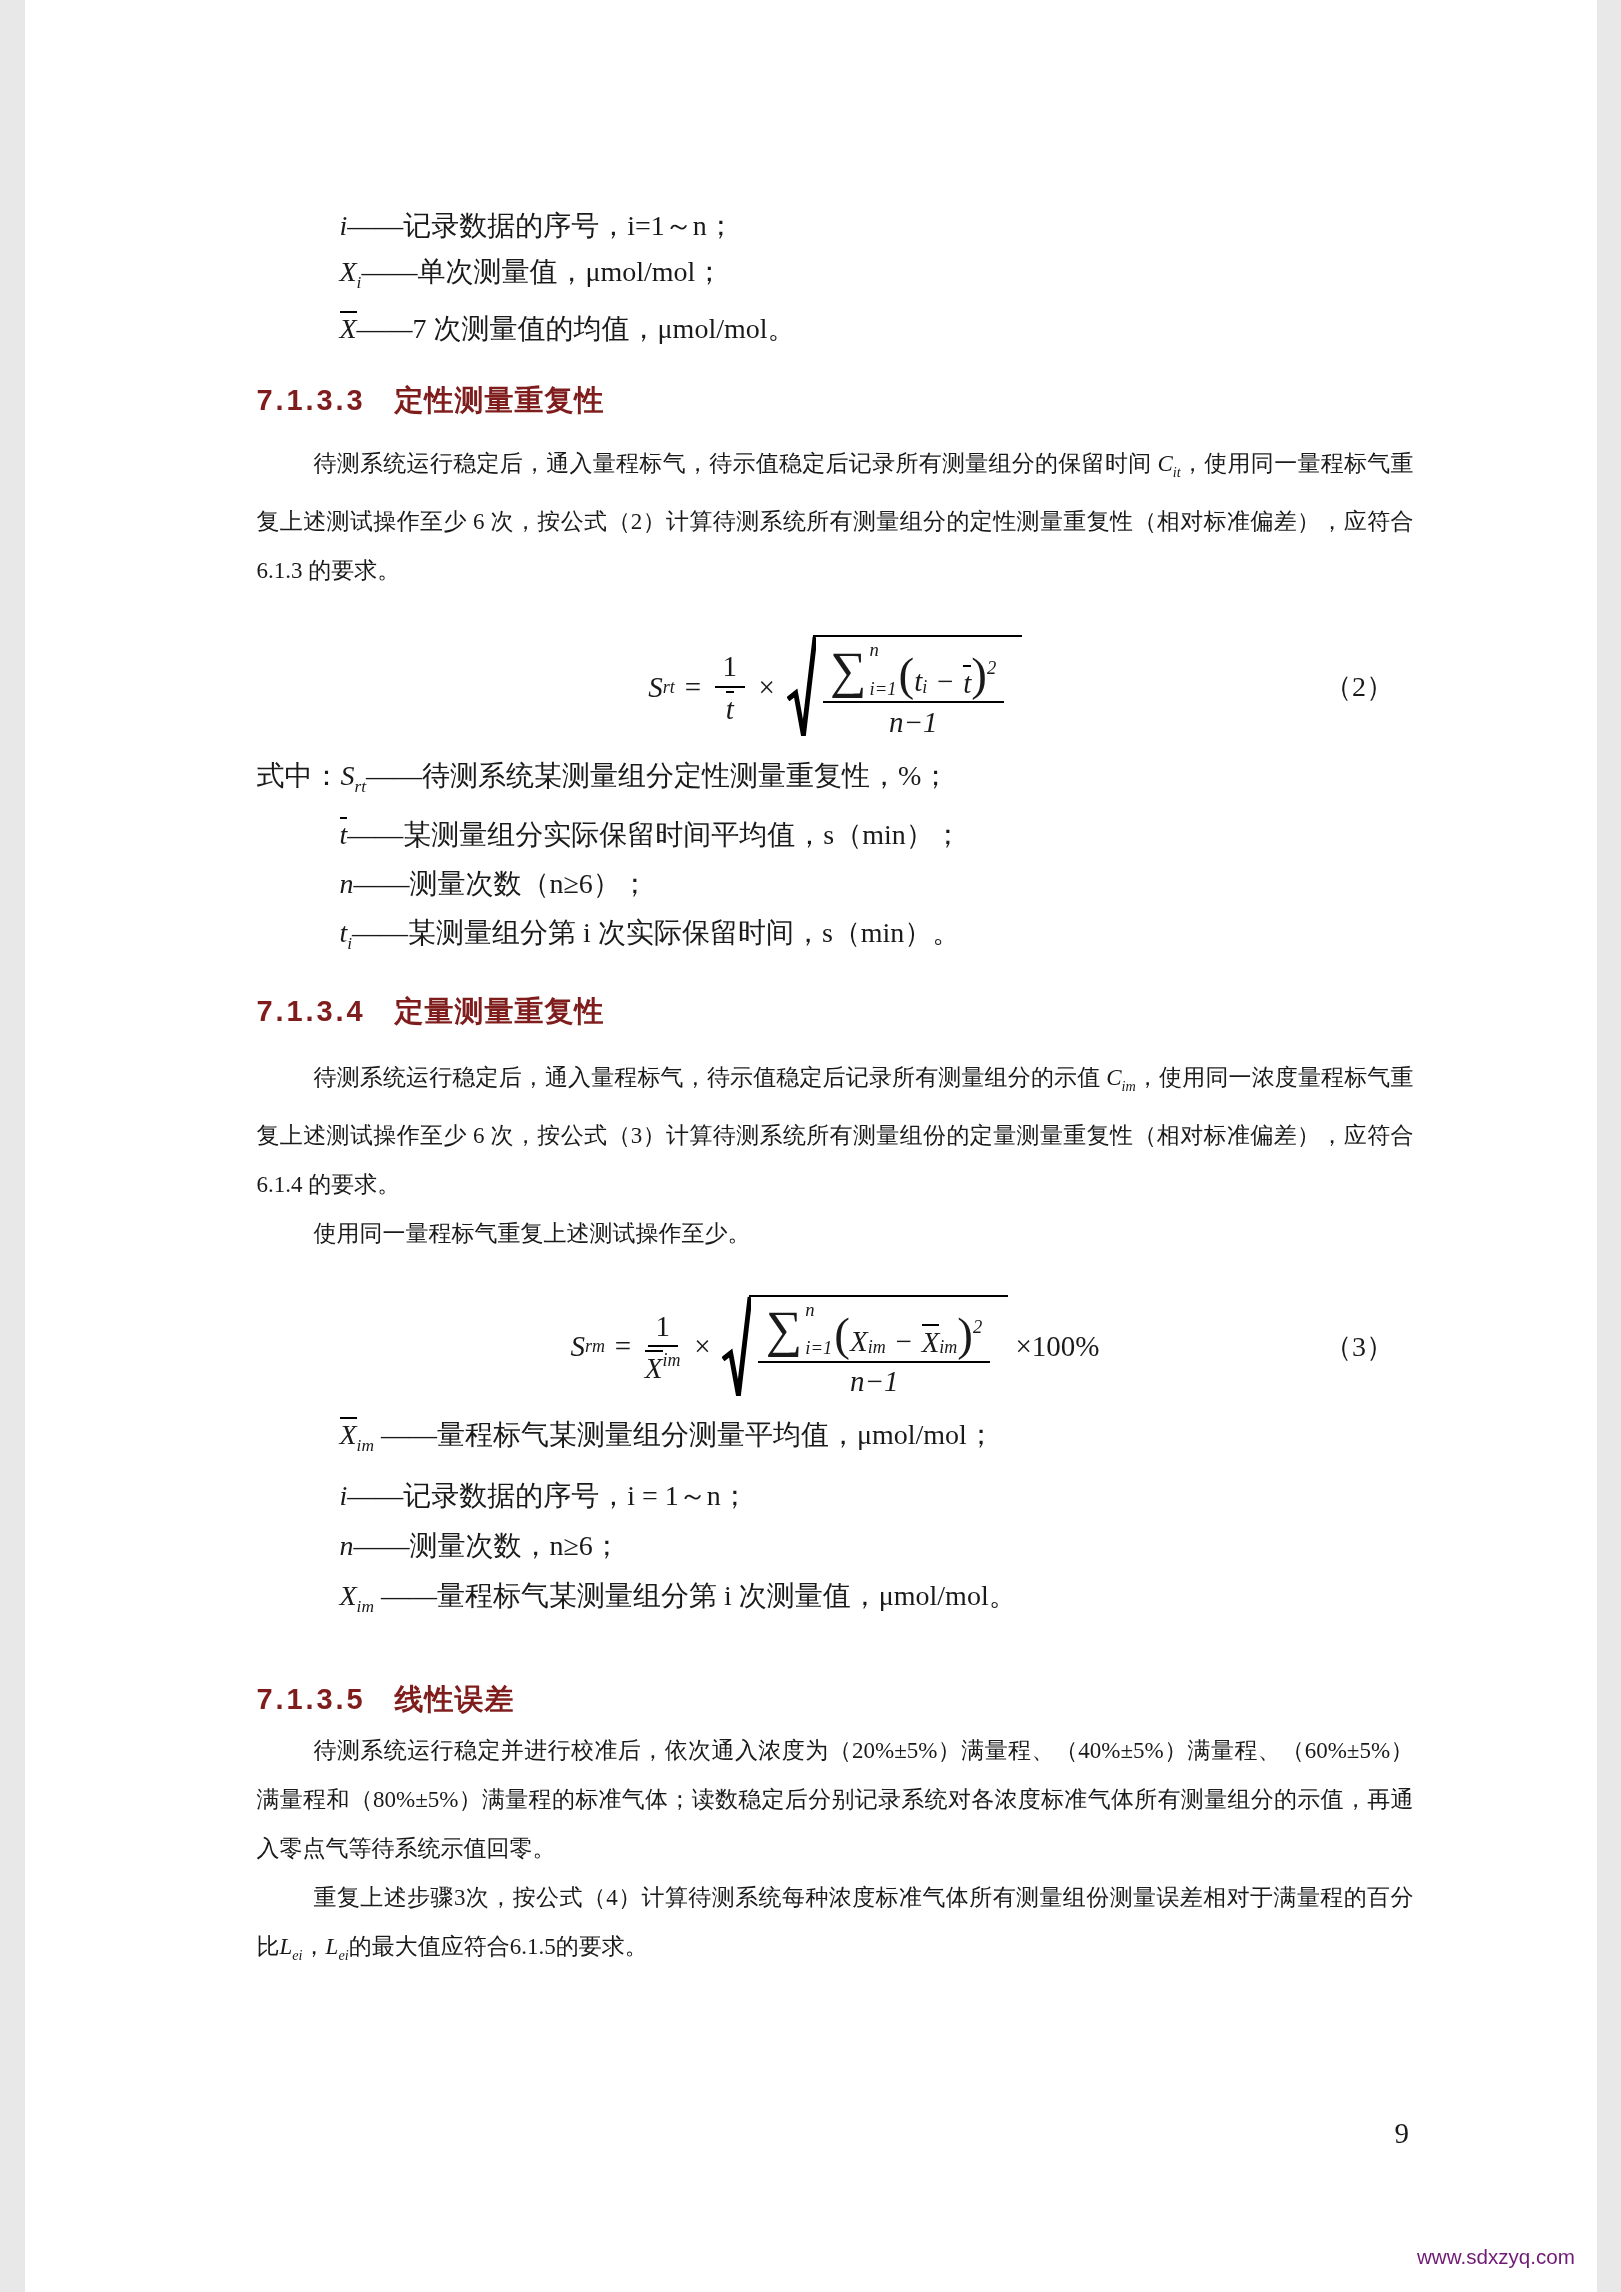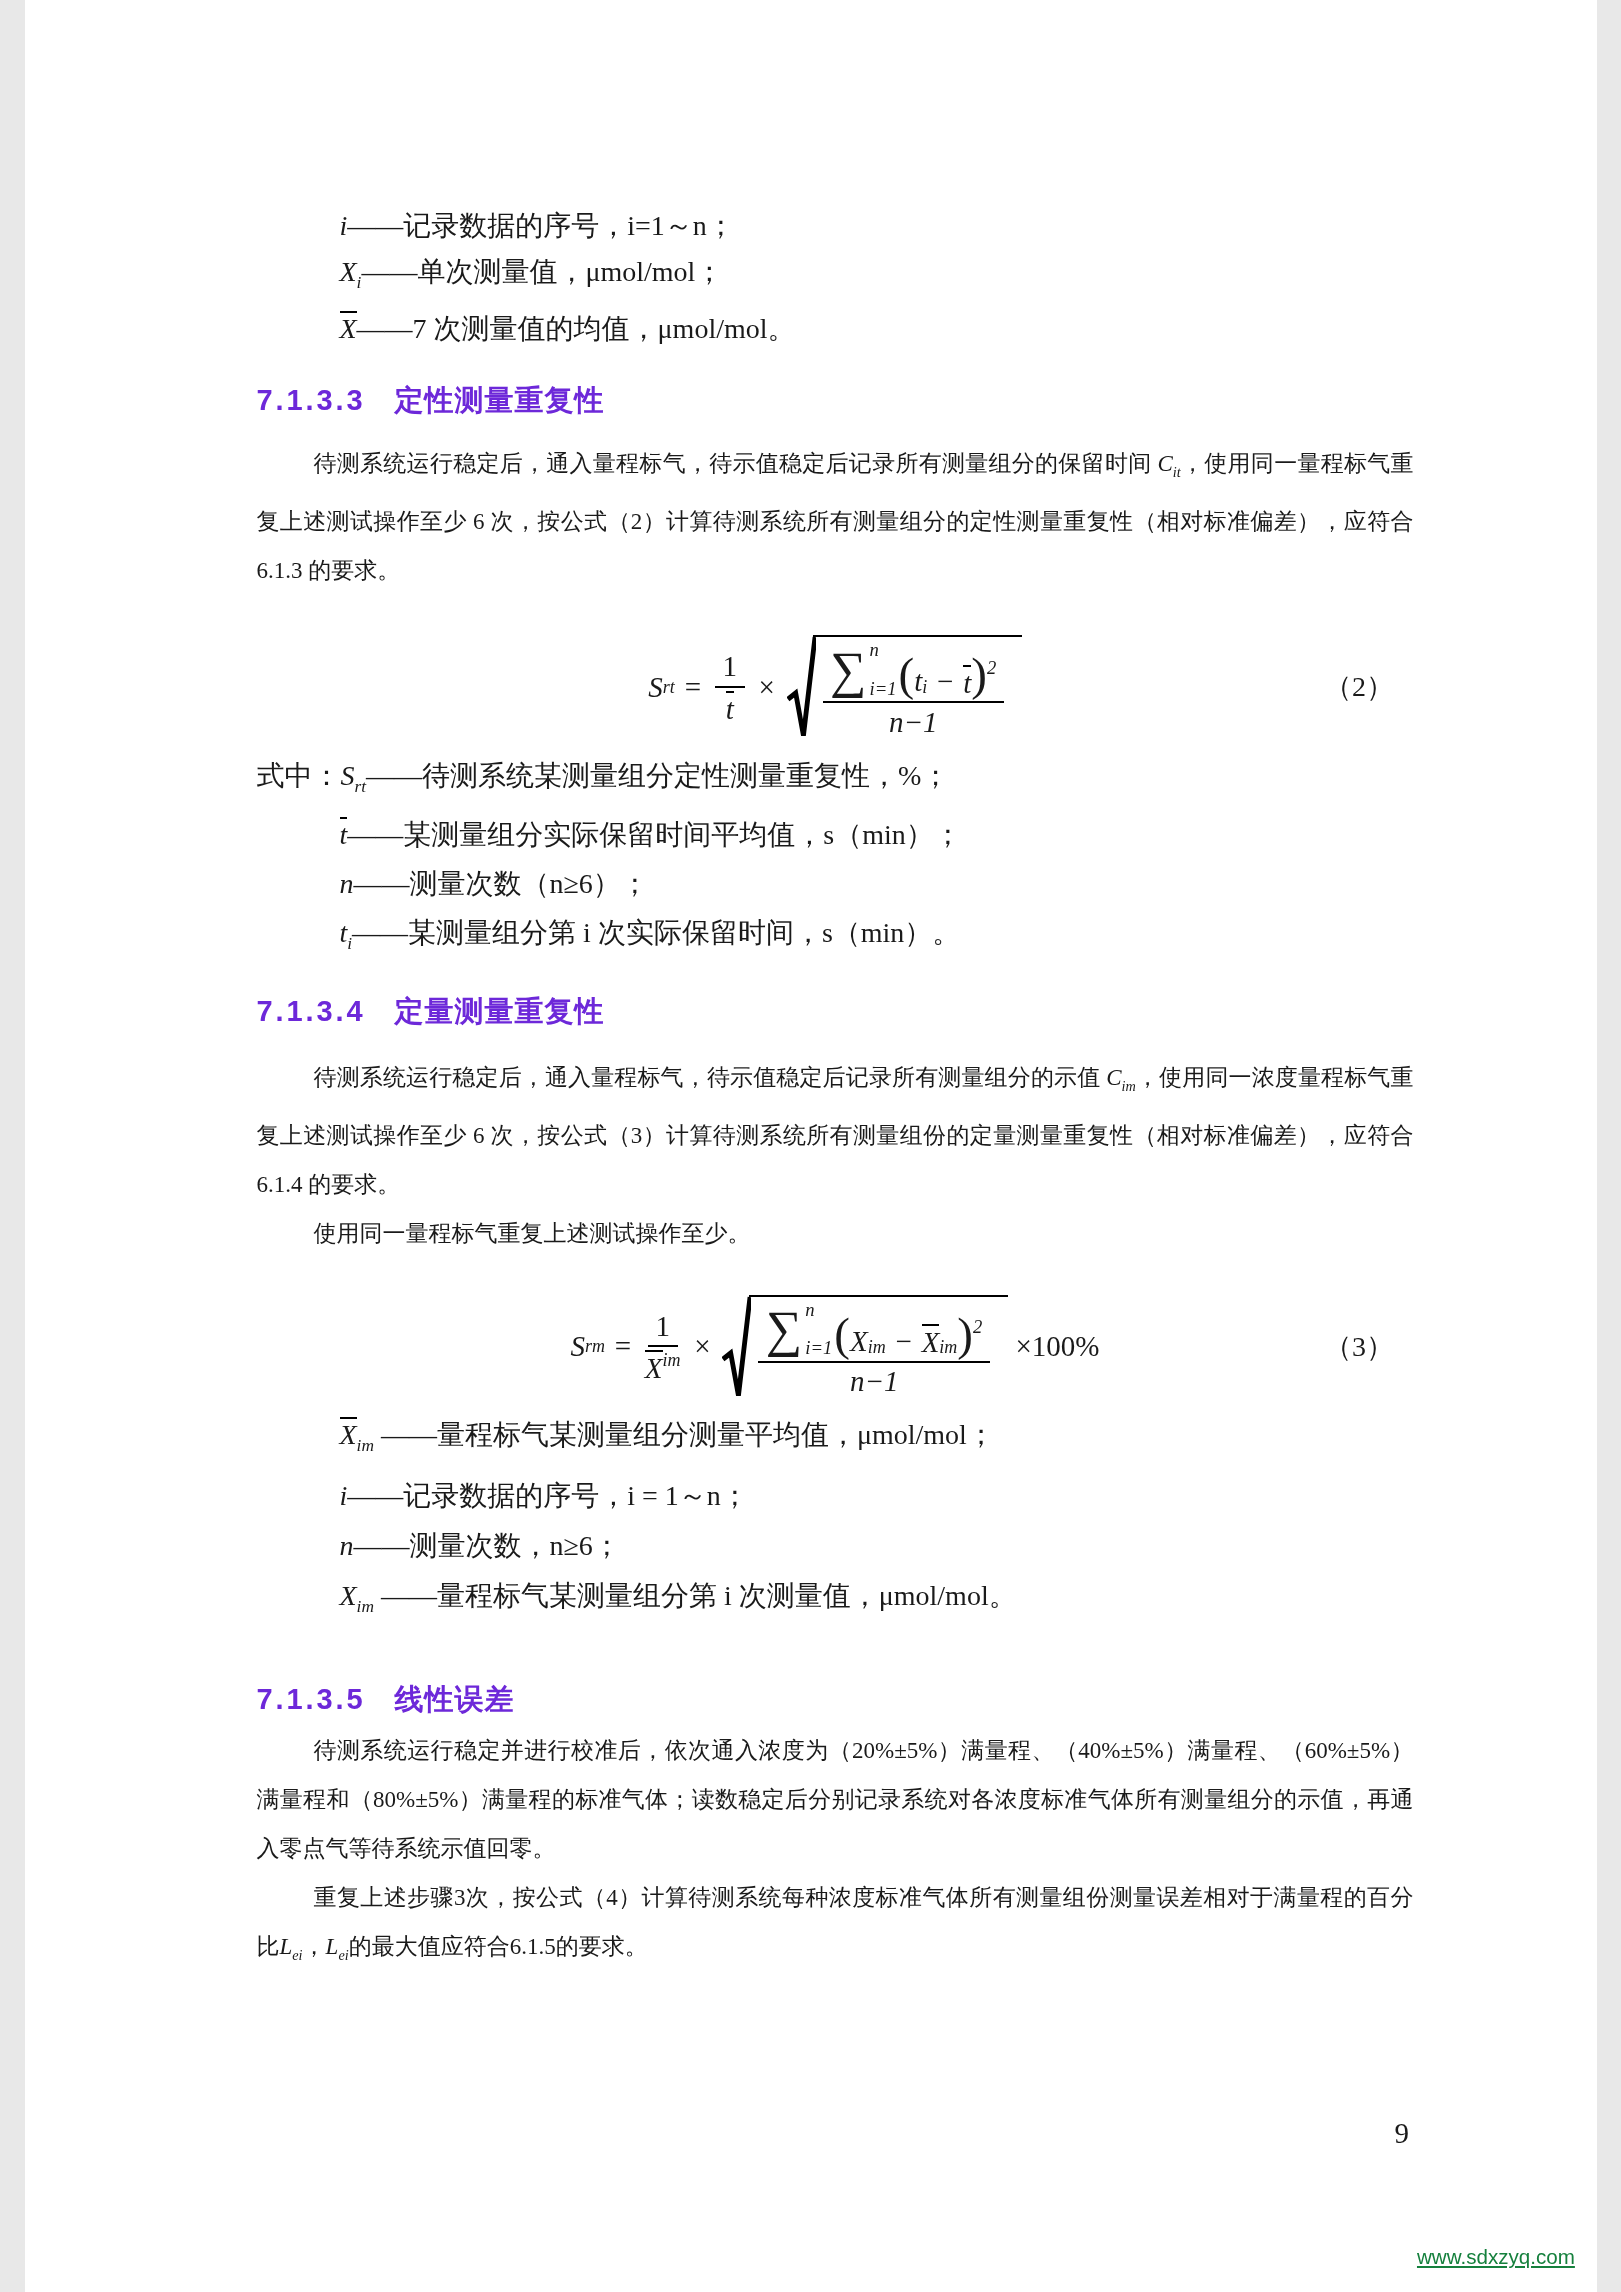--- a/index.html
+++ b/index.html
@@ -12,21 +12,21 @@
 
   
   .def-row{line-height:46px;font-size:28px;padding-left:83px;}
   .where-row{line-height:49px;font-size:28px;padding-left:83px;}
   .where3 .where-row{line-height:50px;}
   .where-row.first{padding-left:0;}
 
   
   .sec-h{
     font-family:"Liberation Sans","DejaVu Sans",sans-serif;
-    font-weight:bold;font-size:29px;line-height:39px;margin:0;color:#6d28d9;
+    font-weight:bold;font-size:29px;line-height:39px;margin:0;color:#7f1d1d;
   }
   .sec-h .num{letter-spacing:2.9px;}
   .sec-h .h-title{margin-left:29px;letter-spacing:1px;}
   .h333{margin-top:29px;}
   .h334{margin-top:24.5px;}
   .h335{margin-top:49px;}
 
   
   .para{font-size:23px;line-height:49px;text-align:justify;text-indent:57px;margin:0;}
   .pblock1{margin-top:19.6px;}
@@ -55,23 +55,22 @@
   .limits{display:inline-flex;flex-direction:column;justify-content:space-between;height:57px;font-size:18.6px;margin-left:2.9px;}
   .lim{line-height:1;}
   .bigp{font-size:47px;line-height:1;font-style:normal;}
   sup.sq{font-size:18.6px;position:relative;top:-19.6px;font-style:italic;}
   .pct{margin-left:7.8px;font-style:normal;}
   .formula-num{position:absolute;right:19.6px;top:50%;transform:translateY(-50%);font-size:28px;}
 
   
   .page-number{position:absolute;left:1370px;top:2117px;font-size:29px;}
   .watermark{
-    position:absolute;right:21.6px;top:2245px;font-size:20.6px;color:#15803d;
+    position:absolute;right:21.6px;top:2245px;font-size:20.6px;color:#701a75;
     font-family:"Liberation Sans","DejaVu Sans",sans-serif;
-    text-decoration:underline;
   }
 </style>
 </head>
 <body>
 
 <div class="page">
   <div class="content">
 
     <div class="top-defs">
       <div class="def-row">

